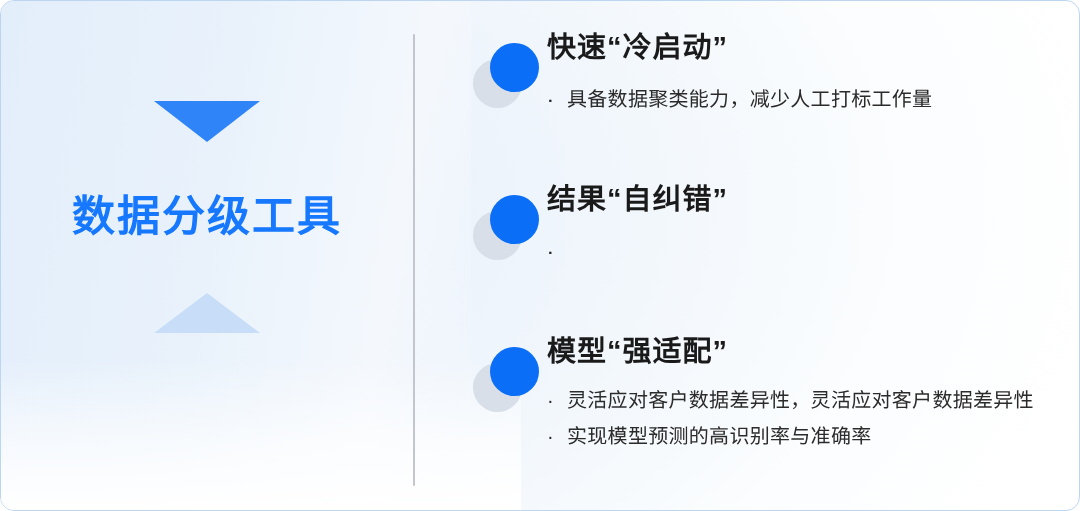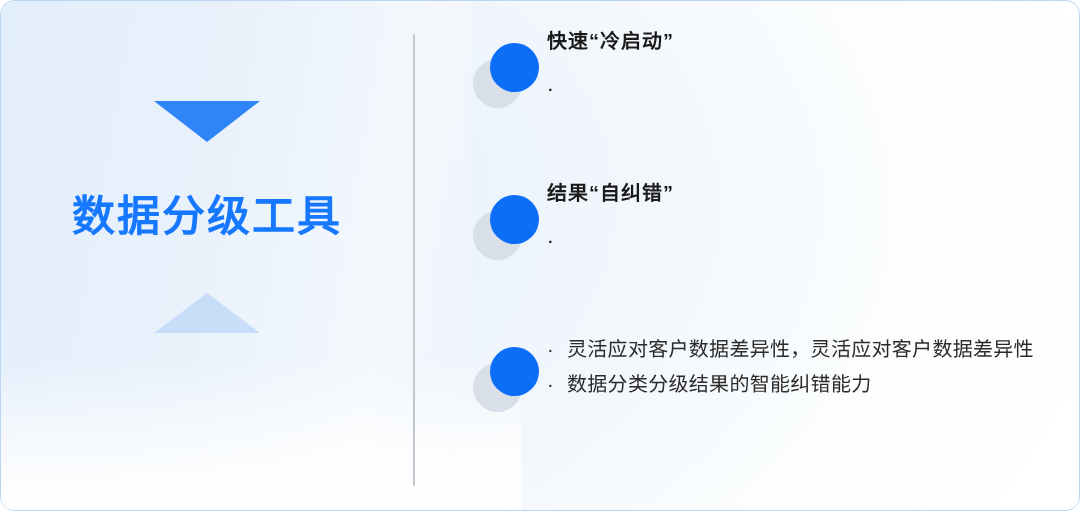--- a/index.html
+++ b/index.html
@@ -116,21 +116,21 @@
   .bullet-dot {
     position: absolute;
     left: 17px; top: 0;
     width: 49px; height: 49px;
     border-radius: 50%;
     background: #0a6ef6;
   }
   .feature-heading {
     display: inline-block;
     position: relative;
-    font-size: 20px;
+    font-size: 29px;
     font-weight: 700;
     color: #1a1a1a;
     letter-spacing: 1px;
     line-height: 1.25;
     margin: 0 0 14px 0;
     padding: 0 4px 1px 2px;
   }
   .feature-heading::after {
     content: "";
     position: absolute;
@@ -191,20 +191,21 @@
         <span class="bullet-shadow"></span>
         <span class="bullet-dot"></span>
       </div>
       <h2 class="feature-heading">快速“冷启动”</h2>
       <ul class="feature-list">
         <li>
           <span class="li-bullet">·</span>
         </li>
         <li>
           <span class="li-bullet">·</span>
+          <span>具备数据聚类能力，减少人工打标工作量</span>
         </li>
       </ul>
     </div>
 
     <div class="feature-block">
       <div class="bullet-marker">
         <span class="bullet-shadow"></span>
         <span class="bullet-dot"></span>
       </div>
       <h2 class="feature-heading">结果“自纠错”</h2>
@@ -216,26 +217,27 @@
           <span class="li-bullet">·</span>
         </li>
       </ul>
     </div>
 
     <div class="feature-block">
       <div class="bullet-marker">
         <span class="bullet-shadow"></span>
         <span class="bullet-dot"></span>
       </div>
+      <h2 class="feature-heading">模型“强适配”</h2>
       <ul class="feature-list">
         <li>
           <span class="li-bullet">·</span>
           <span>灵活应对客户数据差异性，灵活应对客户数据差异性</span>
         </li>
         <li>
           <span class="li-bullet">·</span>
-          <span>数据分类分级结果的智能纠错能力</span>
+          <span>实现模型预测的高识别率与准确率</span>
         </li>
       </ul>
     </div>
 
   </div>
 </div>
 
 </body></html>

